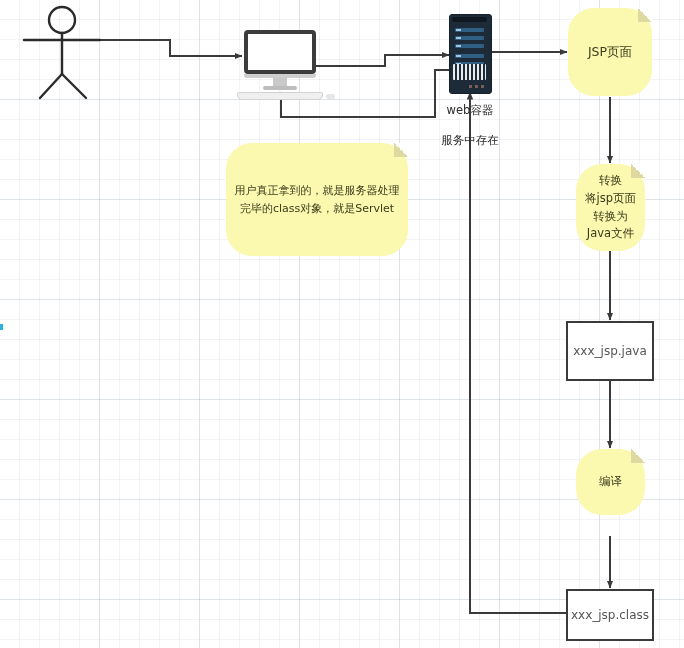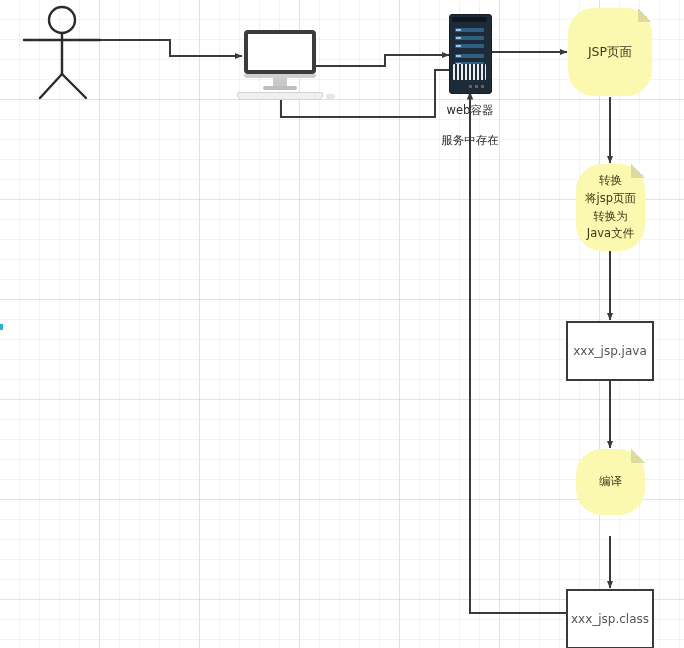--- a/index.html
+++ b/index.html
@@ -190,37 +190,41 @@
   <div class="srv-label" style="left:419px;top:88px;width:102px;font-size:11.5px;">
     <div>web容器</div>
     <div>服务中存在</div>
   </div>
 
   <div class="note" style="left:568px;top:8px;width:84px;height:88px;font-size:12.5px;">
     <div class="fold"></div>
     <div class="note-text">JSP页面</div>
   </div>
 
+  <div class="note" style="left:226px;top:143px;width:182px;height:113px;font-size:11px;">
+    <div class="fold"></div>
+    <div class="note-text">用户真正拿到的，就是服务器处理完毕的class对象，就是Servlet</div>
+  </div>
 
   <div class="note" style="left:576px;top:164px;width:69px;height:87px;font-size:11.5px;justify-content:center;">
     <div class="fold"></div>
     <div class="note-text">转换
 将jsp页面
 转换为
 Java文件</div>
   </div>
 
   <div class="wbox" style="left:566px;top:321px;width:88px;height:60px;font-size:12px;">
     <span>xxx_jsp.java</span>
   </div>
 
   <div class="note" style="left:576px;top:449px;width:69px;height:66px;font-size:11.5px;">
     <div class="fold"></div>
     <div class="note-text">编译</div>
   </div>
 
-  <div class="wbox" style="left:566px;top:589px;width:88px;height:60px;font-size:12px;">
+  <div class="wbox" style="left:566px;top:589px;width:88px;height:52px;font-size:12px;">
     <span>xxx_jsp.class</span>
   </div>
 
   <div class="mark-left"></div>
 
 </div>
 
 </body></html>

